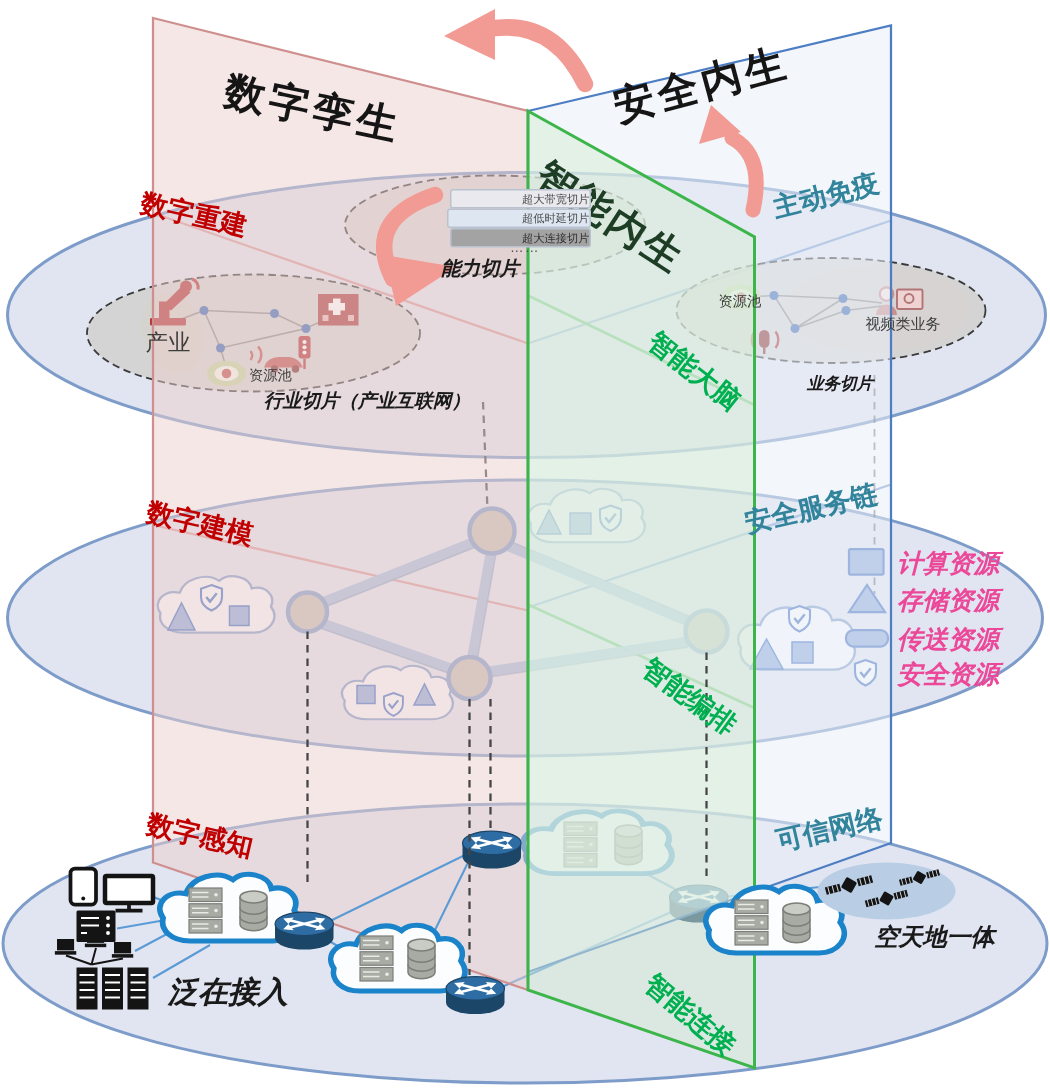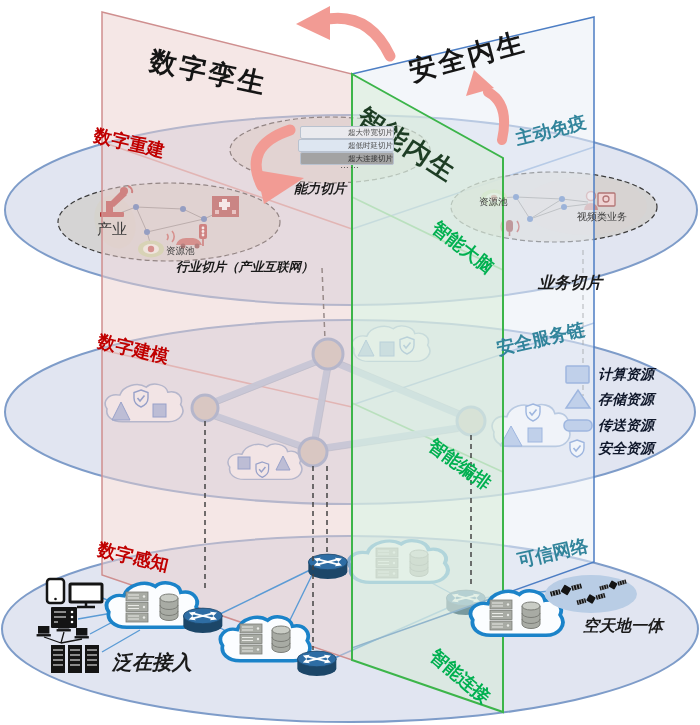--- a/index.html
+++ b/index.html
@@ -21,33 +21,33 @@
   .l-szcj{left:94px;top:126px;transform:rotate(13deg);}
   .l-zdmy{left:516px;top:130px;transform:rotate(-14deg);}
   .l-zndn{left:434px;top:216px;transform:rotate(38deg);}
   .l-szjm{left:98px;top:332px;transform:rotate(13deg);}
   .l-aqfw{left:497px;top:340px;transform:rotate(-13deg);}
   .l-znbp{left:430px;top:434px;transform:rotate(36deg);}
   .l-szgz{left:98px;top:540px;transform:rotate(13deg);}
   .l-kxwl{left:518px;top:552px;transform:rotate(-13deg);}
   .l-znlj{left:432px;top:644px;transform:rotate(40deg);}
   
-  .l-nlqp{left:294px;top:172px;font-size:13px;margin-top:10px;}
+  .l-nlqp{left:294px;top:172px;font-size:13px;}
   .l-hyqp{left:176px;top:261px;font-size:12.5px;}
-  .l-ywqp{left:538px;top:250px;font-size:16px;margin-top:24px;}
+  .l-ywqp{left:538px;top:250px;font-size:11px;}
   .l-fzjr{left:112px;top:651px;font-size:20px;}
   .l-kttd{left:583px;top:617px;font-size:16px;}
   .l-gjz{left:240px;top:687px;font-size:19px;font-weight:600;}
   
   .l-cy{left:97px;top:221px;font-size:15px;}
   .l-zycl{left:166px;top:246px;font-size:9.5px;}
   .l-zycr{left:479px;top:197px;font-size:9.5px;}
   .l-spy{left:577px;top:211px;font-size:10px;}
   
-  .lg{left:598px;font-size:14px;font-weight:bold;font-style:italic;color:#0f172a;}
+  .lg{left:598px;font-size:17px;font-weight:bold;font-style:italic;color:#ec4899;}
   .lg1{top:367px;} .lg2{top:392px;} .lg3{top:418px;} .lg4{top:441px;}
   
   .bar{position:absolute;left:300px;width:92px;height:11px;border:1px solid #b9c2cf;
        font-size:7.5px;color:#4a4a4a;text-align:right;line-height:11px;border-radius:2px;}
   .bar1{top:126px;background:#eaeaee;}
   .bar2{top:139px;left:298px;width:94px;background:#dde6f1;}
   .bar3{top:152px;background:#a3a3a3;color:#2f2f2f;}
   .bardots{position:absolute;left:340px;top:160px;font-size:9px;color:#4a4a4a;letter-spacing:1px;}
 </style>
 </head>

